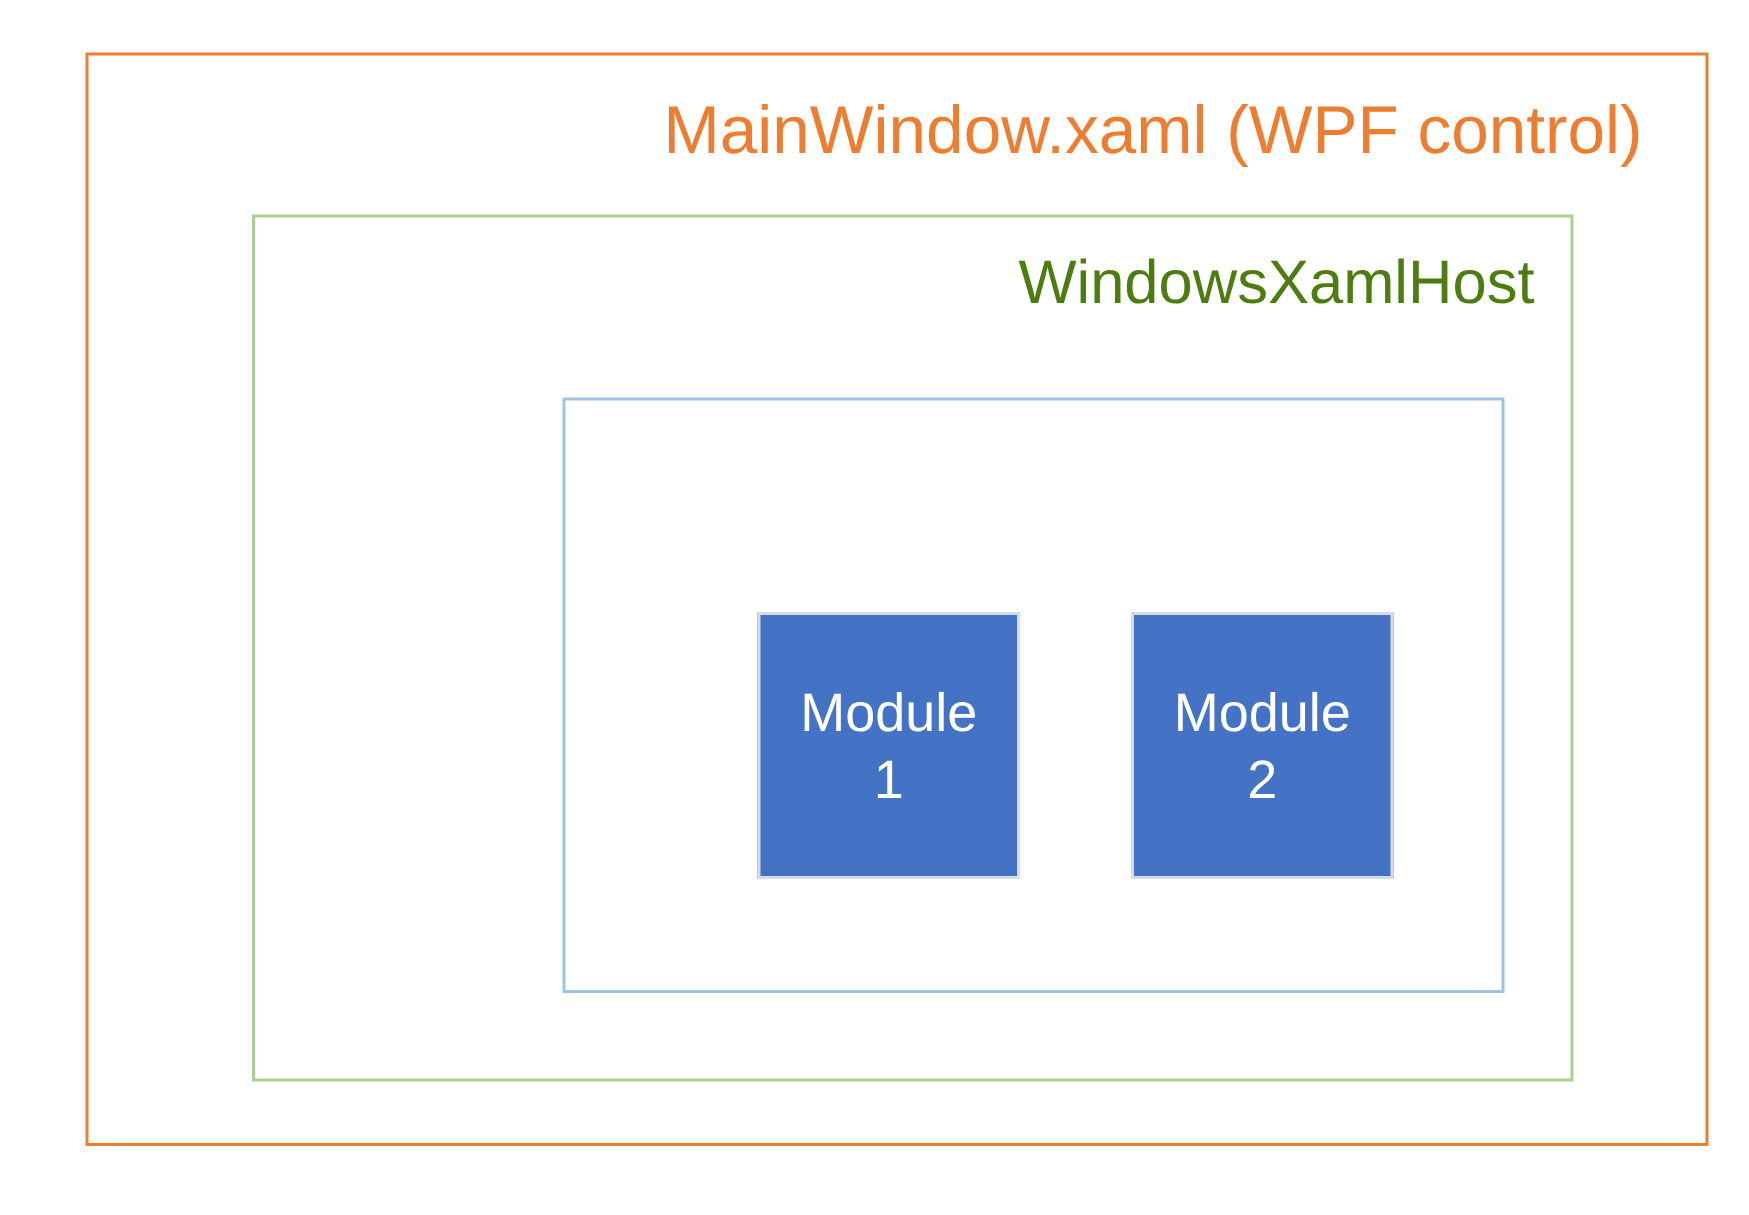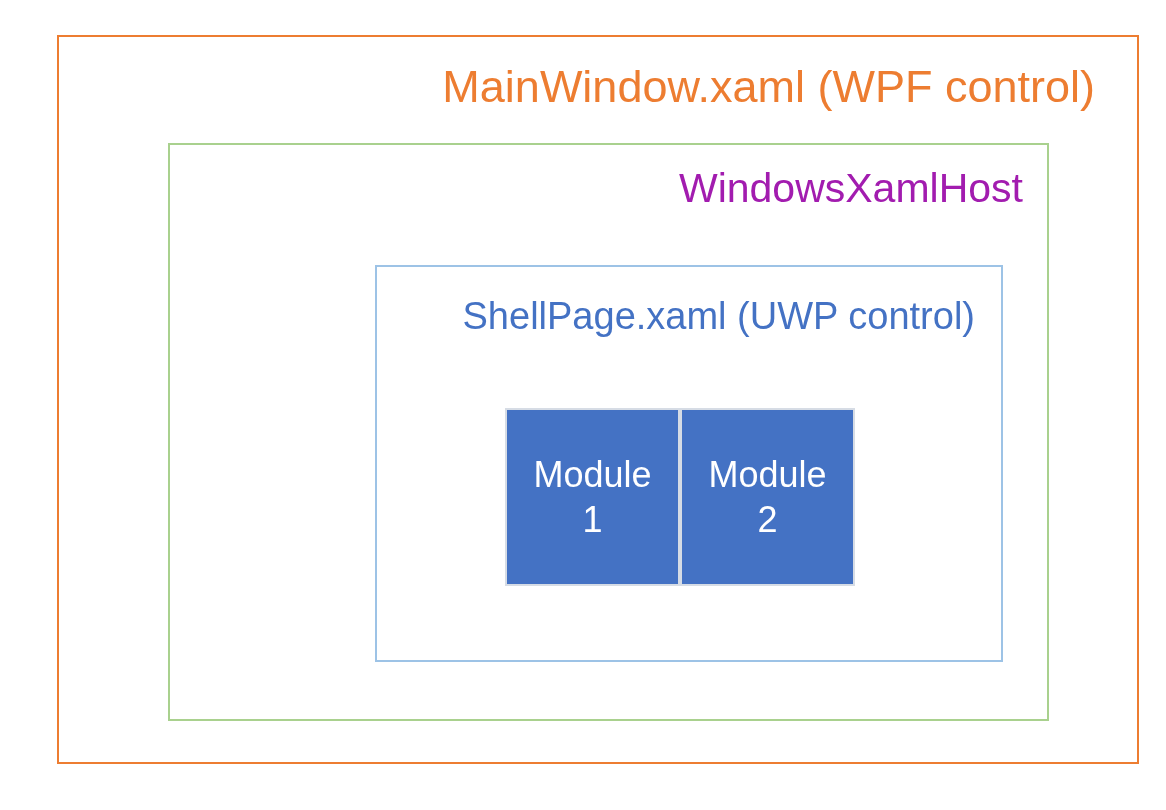--- a/index.html
+++ b/index.html
@@ -70,35 +70,36 @@
   .label-wpf {
     right: 42px;
     top: 26px;
     font-size: 45px;
     color: #ED7D31;
   }
   .label-xamlhost {
     right: 24px;
     top: 22px;
     font-size: 41px;
-    color: #a21caf;
+    color: #4d7c0f;
   }
   .label-shellpage {
     right: 26px;
     top: 30px;
     font-size: 38px;
     color: #4472C4;
   }
 
   
   .module-row {
     position: absolute;
     left: 128px;   
     top: 141px;    
     display: flex;
+    gap: 74px;
   }
   .module-box {
     width: 175px;
     height: 178px;
     box-sizing: border-box;
     background: #4472C4;
     border: 2px solid #D6DCE5;
     display: flex;
     flex-direction: column;
     align-items: center;
@@ -121,21 +122,20 @@
   <div class="frame-wpf">
 
     <div class="frame-label label-wpf">MainWindow.xaml (WPF control)</div>
 
     <div class="frame-xamlhost">
 
       <div class="frame-label label-xamlhost">WindowsXamlHost</div>
 
       <div class="frame-shellpage">
 
-        <div class="frame-label label-shellpage">ShellPage.xaml (UWP control)</div>
 
         <div class="module-row">
 
           <div class="module-box">
             <span class="module-name">Module</span>
             <span class="module-index">1</span>
           </div>
 
           <div class="module-box">
             <span class="module-name">Module</span>

